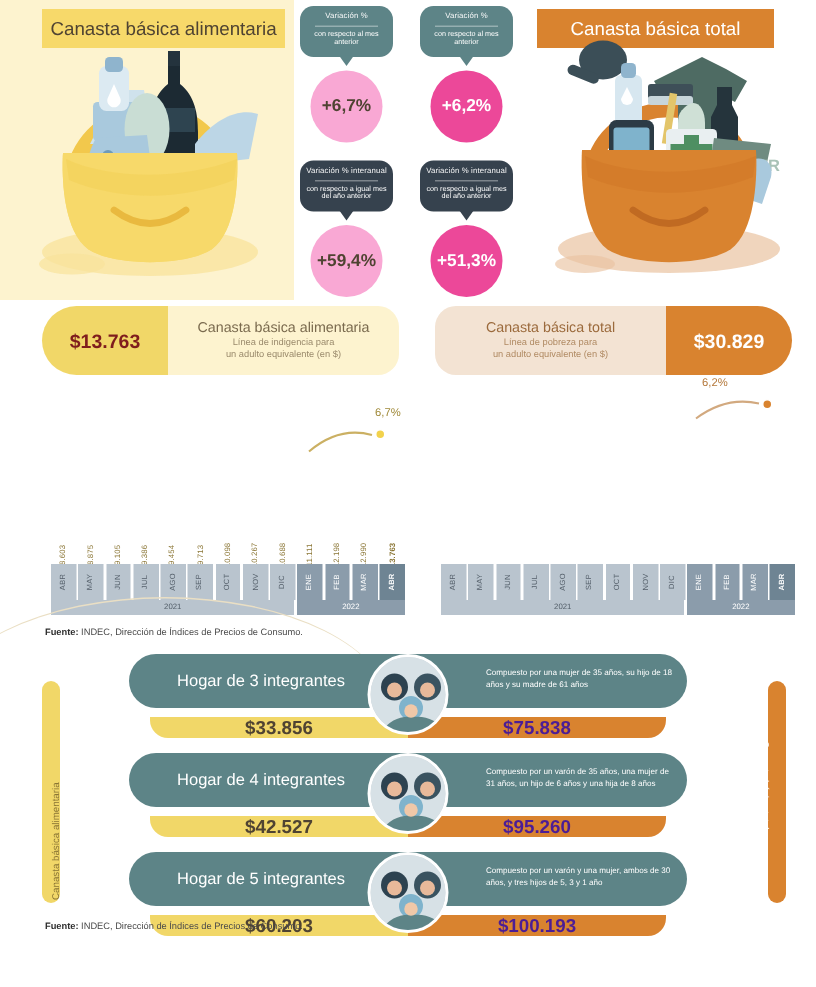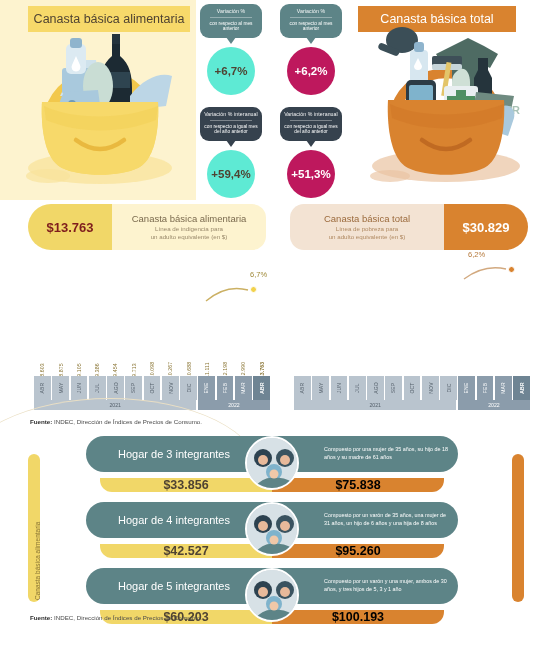--- a/index.html
+++ b/index.html
@@ -83,22 +83,22 @@
   .vb-sep { height: 1px; background: rgba(255,255,255,.35); margin: 2.5px 6px; }
   .vb-sub { font-size: 4.8px; }
 
   .vcircle {
     width: 48px; height: 48px; border-radius: 50%;
     margin: 9px auto 0;
     display: flex; align-items: center; justify-content: center;
     font-size: 11.5px; font-weight: bold;
     color: #4f4332;
   }
-  .vcircle.yellow { background: #5eead4; color: #4f4332; }
-  .vcircle.orange { background: #be185d; color: #ffffff; }
+  .vcircle.yellow { background: #f9a8d4; color: #4f4332; }
+  .vcircle.orange { background: #ec4899; color: #ffffff; }
 
   
   .banners {
     position: relative;
     height: 62px;
   }
   .banner {
     position: absolute;
     height: 46px;
     top: 4px;
@@ -287,21 +287,21 @@
   .hh-amt {
     flex: 1;
     display: flex; align-items: center; justify-content: center;
     font-size: 12.5px; font-weight: bold;
   }
   .hh-amt.y {
     background: #f1d768; color: #4f4332;
     border-radius: 0 0 0 12px;
   }
   .hh-amt.o {
-    background: #d9832f; color: #000000;
+    background: #d9832f; color: #4c1d95;
     border-radius: 0 0 12px 0;
   }
   .hh-photo {
     position: absolute;
     left: 50%; margin-left: -27px;
     top: 0;
     width: 54px; height: 54px;
     border-radius: 50%;
     border: 2.5px solid #ffffff;
     background: #cfd8dd;

